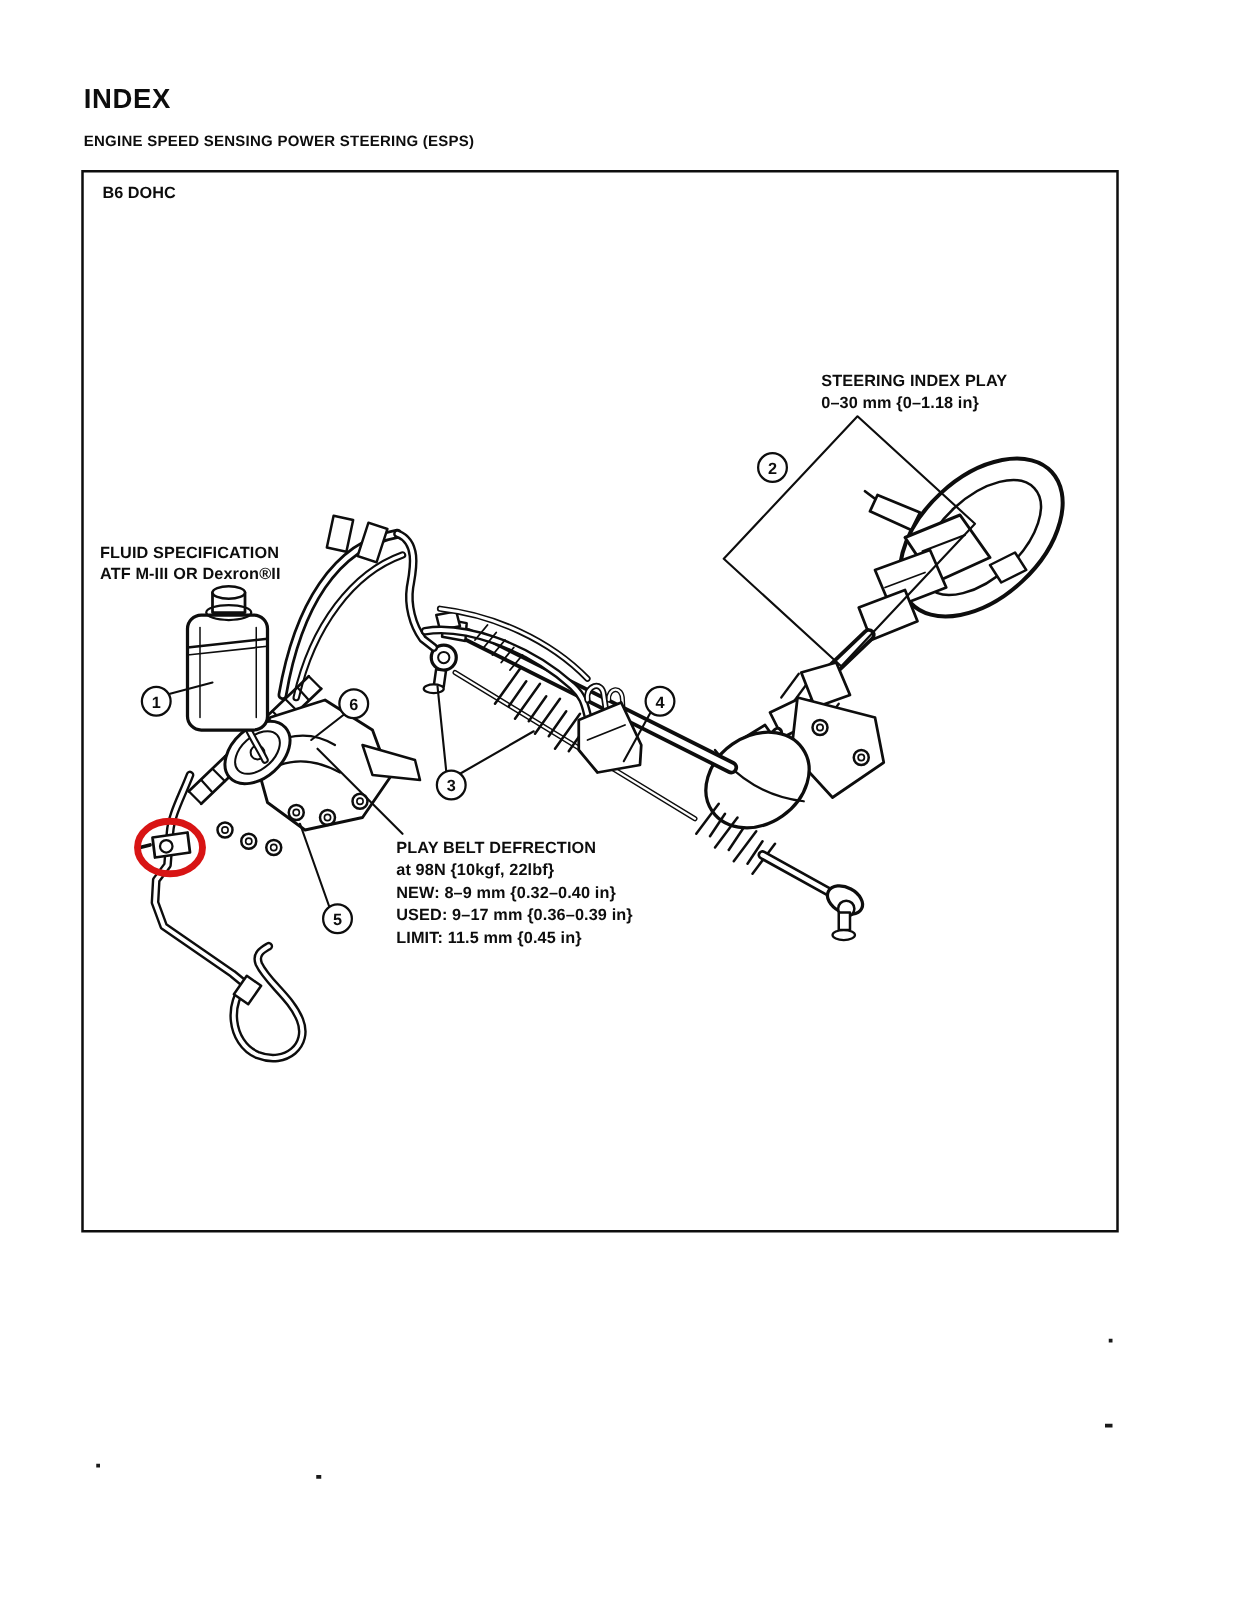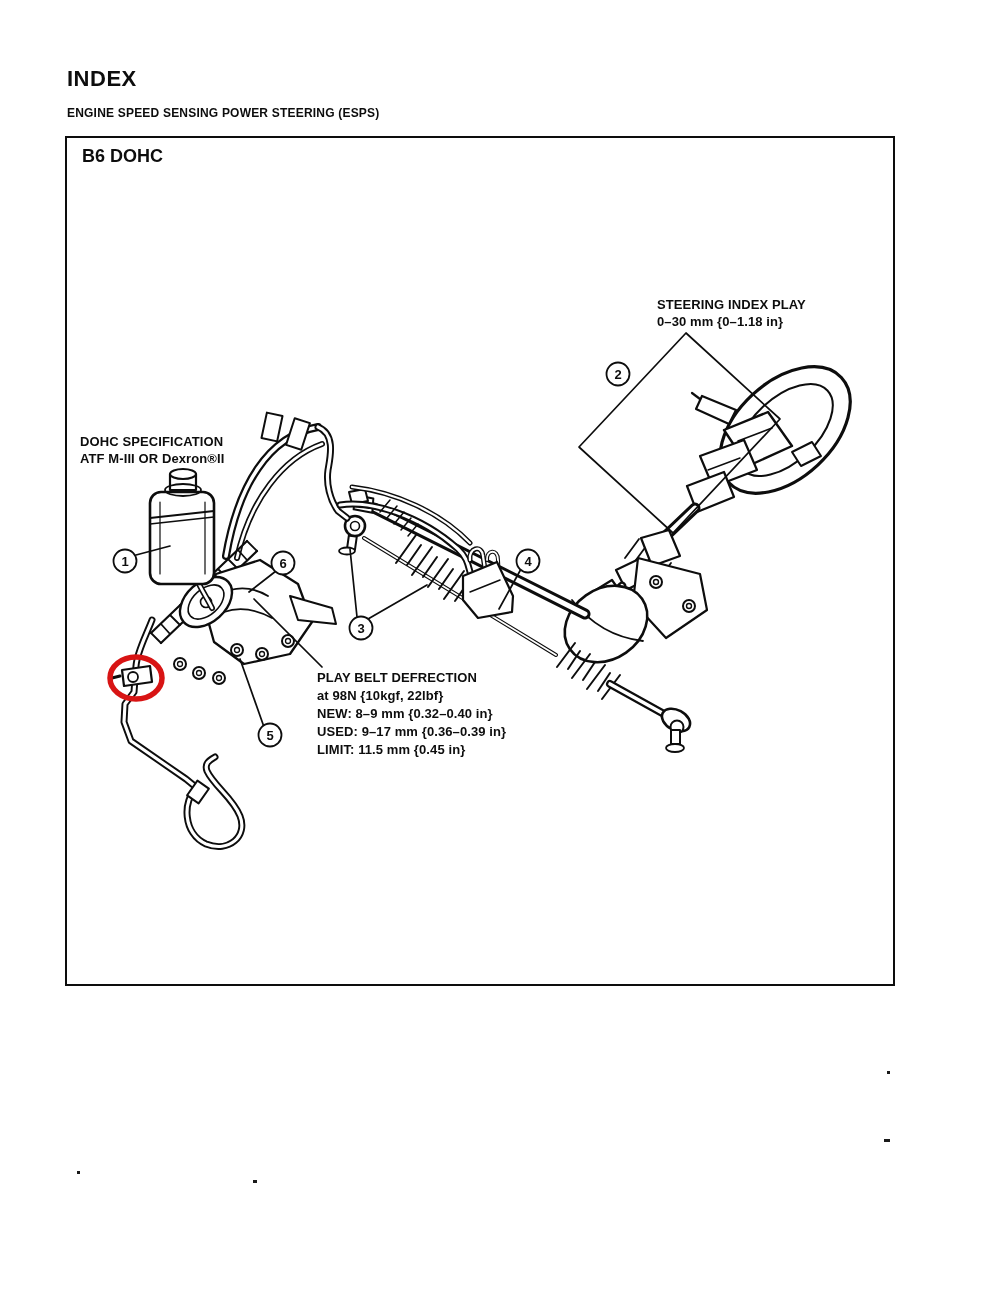--- a/index.html
+++ b/index.html
@@ -1,21 +1,21 @@
 <!DOCTYPE html>
 <html><head>
 <meta charset="utf-8">
 <style>
   html,body{margin:0;padding:0;background:#fff;}
   .page{position:relative;width:968px;height:1298px;background:#fff;overflow:hidden;
         font-family:"Liberation Sans",sans-serif;color:#0d0d0d;}
   .title{position:absolute;left:67px;top:66px;font-size:22px;font-weight:700;letter-spacing:.5px;}
   .subtitle{position:absolute;left:67px;top:106px;font-size:12px;font-weight:700;letter-spacing:.2px;}
   .frame{position:absolute;left:65px;top:136px;width:826px;height:846px;border:2px solid #0d0d0d;}
-  .variant{position:absolute;left:82px;top:146px;font-size:18px;font-weight:700;}
+  .variant{position:absolute;left:82px;top:146px;font-size:13px;font-weight:700;}
   .note{position:absolute;font-size:13px;font-weight:700;line-height:17px;letter-spacing:.1px;white-space:nowrap;}
   .note.swp{left:657px;top:296px;}
   .note.fluid{left:80px;top:433px;}
   .note.belt{left:317px;top:669px;line-height:18px;}
   svg.art{position:absolute;left:0;top:0;}
   svg text{font:700 13px "Liberation Sans",sans-serif;fill:#0d0d0d;}
   .speck{position:absolute;background:#1a1a1a;}
 </style>
 </head>
 <body>
@@ -26,21 +26,21 @@
   <div class="subtitle">ENGINE SPEED SENSING POWER STEERING (ESPS)</div>
 
   <div class="frame"></div>
   <div class="variant">B6 DOHC</div>
 
   <div class="note swp">
     <div>STEERING INDEX PLAY</div>
     <div>0–30 mm {0–1.18 in}</div>
   </div>
   <div class="note fluid">
-    <div>DOHC SPECIFICATION</div>
+    <div>FLUID SPECIFICATION</div>
     <div>ATF M-III OR Dexron®II</div>
   </div>
   <div class="note belt">
     <div>PLAY BELT DEFRECTION</div>
     <div>at 98N {10kgf, 22lbf}</div>
     <div>NEW: 8–9 mm {0.32–0.40 in}</div>
     <div>USED: 9–17 mm {0.36–0.39 in}</div>
     <div>LIMIT: 11.5 mm {0.45 in}</div>
   </div>
 

